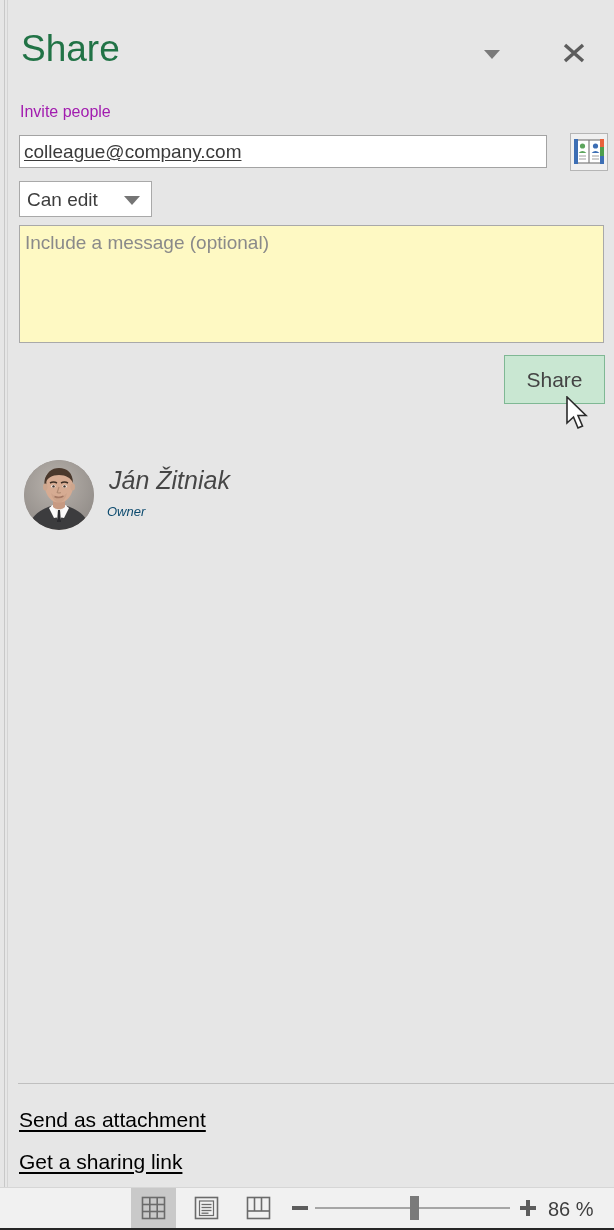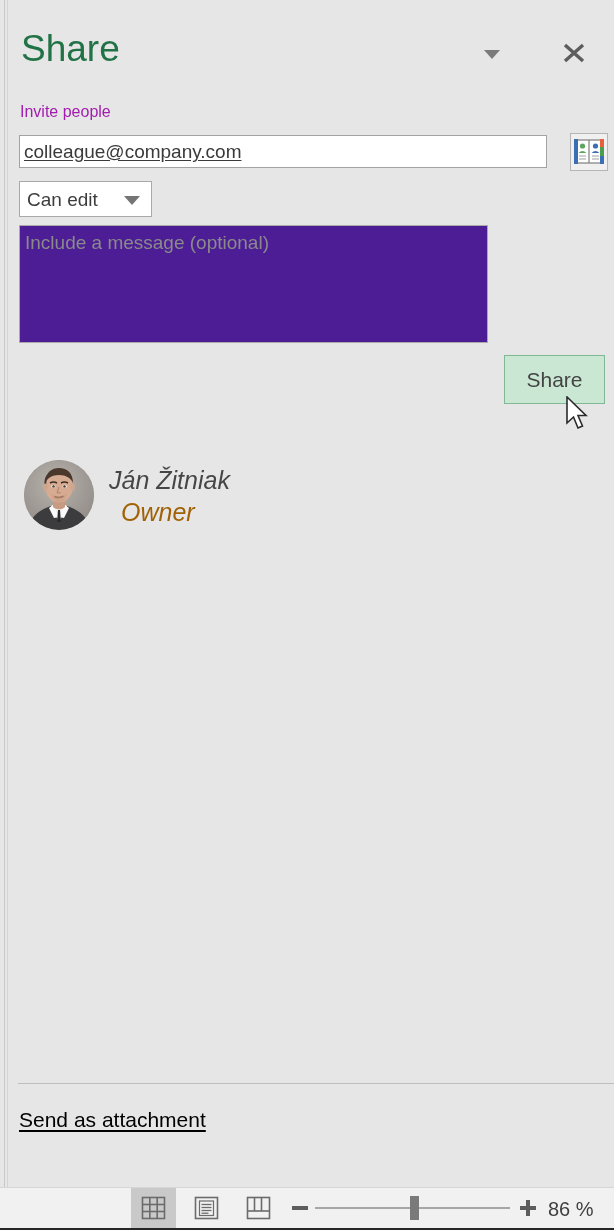--- a/index.html
+++ b/index.html
@@ -154,23 +154,23 @@
     height: 0;
     border-left: 8px solid transparent;
     border-right: 8px solid transparent;
     border-top: 9px solid #757575;
   }
 
   .message-box {
     position: absolute;
     left: 19px;
     top: 225px;
-    width: 469px;
+    width: 585px;
     height: 118px;
-    background: #4c1d95;
+    background: #fef9c3;
     border: 1px solid #a9a9a9;
     box-sizing: border-box;
     cursor: text;
   }
   .message-placeholder {
     position: absolute;
     left: 5px;
     top: 4px;
     font-size: 19px;
     color: #8a8a8a;
@@ -231,24 +231,24 @@
     position: absolute;
     left: 85px;
     top: 5px;
     font-size: 25px;
     color: #464646;
     line-height: 30px;
     white-space: nowrap;
   }
   .person-role {
     position: absolute;
-    left: 97px;
+    left: 83px;
     top: 40px;
-    font-size: 25px;
-    color: #a16207;
+    font-size: 13px;
+    color: #0c4a6e;
     line-height: 24px;
   }
 
   
   .footer-divider {
     position: absolute;
     left: 18px;
     top: 1083px;
     width: 596px;
     height: 1px;
@@ -468,20 +468,21 @@
           <ellipse cx="48.7" cy="27" rx="2.3" ry="3.4" fill="#cda68e"></ellipse>
         </g>
       </svg>
     </div>
     <div class="person-name">Ján Žitniak</div>
     <div class="person-role">Owner</div>
   </div>
 
   <div class="footer-divider"></div>
   <div class="footer-link" id="link-attachment">Send as attachment</div>
+  <div class="footer-link" id="link-sharinglink">Get a sharing link</div>
 </div>
 
 <div id="status-bar"></div>
 
 <div class="view-btn selected" id="view-normal">
   <svg width="45" height="40" viewBox="0 0 45 40">
     <g stroke="#6b6b6b" stroke-width="1.6" fill="none">
       <rect x="11.5" y="9.5" width="22" height="21"></rect>
       <line x1="18.8" y1="9.5" x2="18.8" y2="30.5"></line>
       <line x1="26.2" y1="9.5" x2="26.2" y2="30.5"></line>

